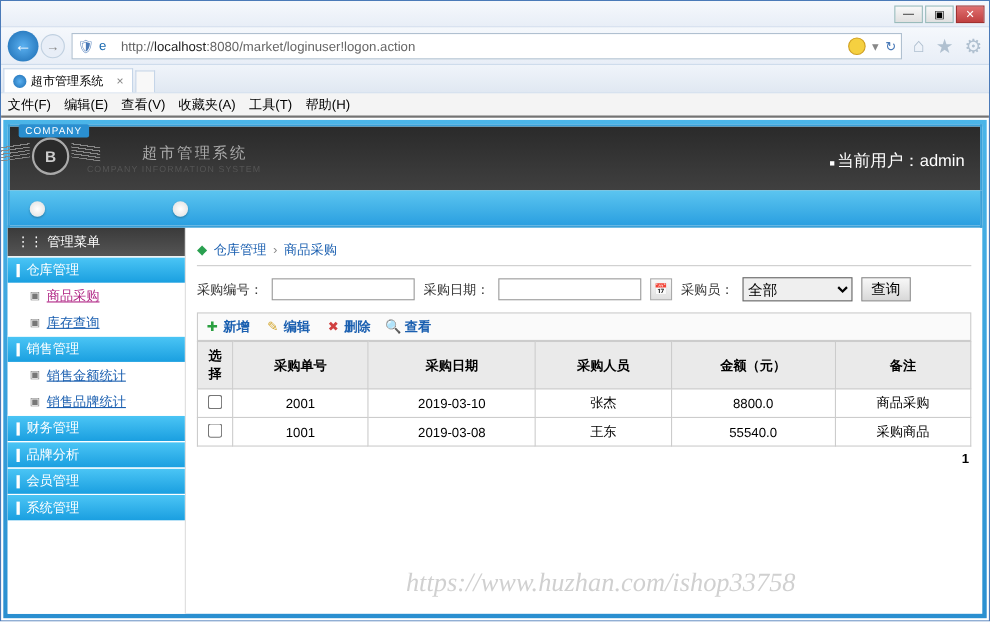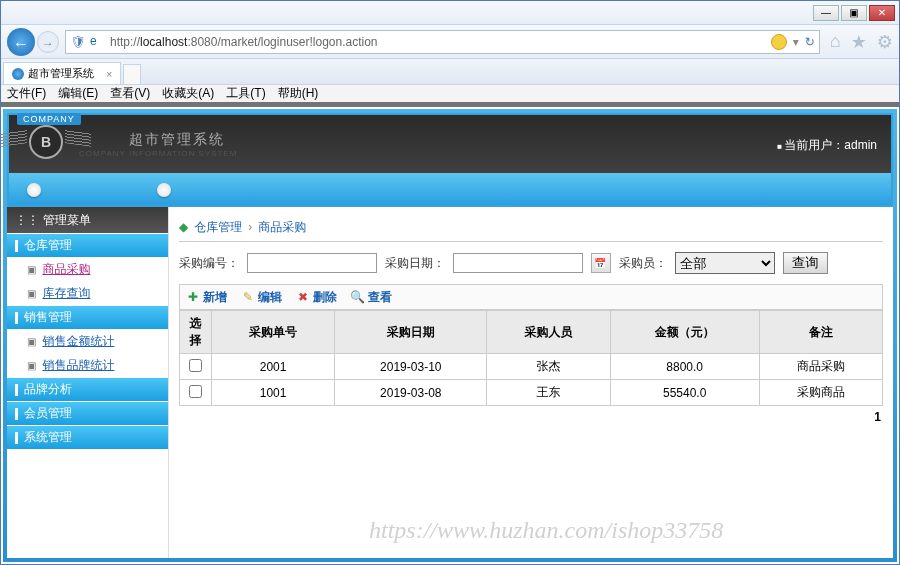--- a/index.html
+++ b/index.html
@@ -25,38 +25,38 @@
 .nav-icons { display: flex; align-items: center; gap: 10px; margin-left: 10px; color: #b0c0d0; font-size: 18px; }
 
 
 .tab-row { height: 26px; background: linear-gradient(#f0f4fa,#e0e8f2); display: flex; align-items: flex-end; padding-left: 2px; border-bottom: 1px solid #c5d5e8; }
 .tab { height: 22px; background: #fff; border: 1px solid #c5d5e8; border-bottom: none; padding: 0 8px; display: flex; align-items: center; gap: 4px; font-size: 11px; }
 .tab .ie-ico { width: 12px; height: 12px; background: radial-gradient(#5ab0f0,#1a6ab0); border-radius: 50%; }
 .tab .x { color: #888; cursor: pointer; margin-left: 8px; }
 .tab-new { width: 18px; height: 20px; border: 1px solid #c5d5e8; border-bottom: none; background: #f8f8f8; margin-left: 2px; }
 
 
-.menu-bar { height: 22px; background: #f4f4f4; display: flex; align-items: center; padding: 0 6px; gap: 12px; font-size: 12px; border-bottom: 5px solid #737373; }
+.menu-bar { height: 22px; background: #f4f4f4; display: flex; align-items: center; padding: 0 6px; gap: 12px; font-size: 12px; border-bottom: 2px solid #737373; }
 
 
 .app { position: absolute; top: 108px; left: 2px; right: 2px; bottom: 2px; background: linear-gradient(#4bb5e8,#2a8fd0); padding: 4px; }
 .app-inner { background: #fff; height: 100%; position: relative; }
 
 
 .app-header { height: 60px; background: linear-gradient(#2a2a2a,#404040); display: flex; align-items: center; padding: 0 14px; position: relative; border: 2px solid #3aa0d8; border-bottom: none; }
 .app-logo { display: flex; align-items: center; gap: 10px; }
 .logo-badge { width: 46px; height: 46px; position: relative; }
 .logo-wing { position: absolute; top: 10px; width: 26px; height: 14px; background: repeating-linear-gradient(0deg,#888 0 1px,transparent 1px 3px); }
 .logo-wing.l { left: -22px; transform: skewY(-8deg); }
 .logo-wing.r { right: -22px; transform: skewY(8deg); }
 .logo-circle { position: absolute; left: 6px; top: 4px; width: 34px; height: 34px; border: 2px solid #aaa; border-radius: 50%; display: flex; align-items: center; justify-content: center; color: #ccc; font-weight: bold; font-size: 14px; background: #2a2a2a; }
 .company-tag { position: absolute; top: -2px; left: 8px; background: #2a8fd0; color: #fff; font-size: 9px; padding: 1px 6px; border-radius: 2px; letter-spacing: 1px; }
 .app-title-txt { color: #aaa; font-size: 14px; letter-spacing: 2px; margin-left: 50px; }
 .app-sub { color: #555; font-size: 8px; letter-spacing: 1px; text-align: center; }
-.app-user { position: absolute; right: 14px; top: 22px; color: #fff; font-size: 12px; }
+.app-user { position: absolute; right: 14px; top: 22px; color: #fff; font-size: 15px; }
 .app-user::before { content: "■ "; font-size: 8px; }
 
 
 .app-tabstrip { height: 34px; background: linear-gradient(#5cc5f0,#2a9fe0); border: 2px solid #3aa0d8; border-top: none; position: relative; }
 .tabstrip-knob { position: absolute; width: 14px; height: 14px; background: radial-gradient(#fff,#ddd); border-radius: 50%; top: 10px; box-shadow: 0 1px 2px rgba(0,0,0,.3); }
 .tabstrip-knob.k1 { left: 18px; }
 .tabstrip-knob.k2 { left: 148px; }
 
 
 .main-grid { display: flex; height: calc(100% - 94px); }
@@ -190,20 +190,21 @@
           <div class="side-item">
               <a>库存查询</a>
             </div>
           <div class="side-group">销售管理</div>
           <div class="side-item">
               <a>销售金额统计</a>
             </div>
           <div class="side-item">
               <a>销售品牌统计</a>
             </div>
+          <div class="side-group">财务管理</div>
           <div class="side-group">品牌分析</div>
           <div class="side-group">会员管理</div>
           <div class="side-group">系统管理</div>
         </div>
 
         <div class="content">
           <div class="breadcrumb">
             <span class="arrow">◆</span>
             <span>仓库管理</span>
             <span class="sep">›</span>

